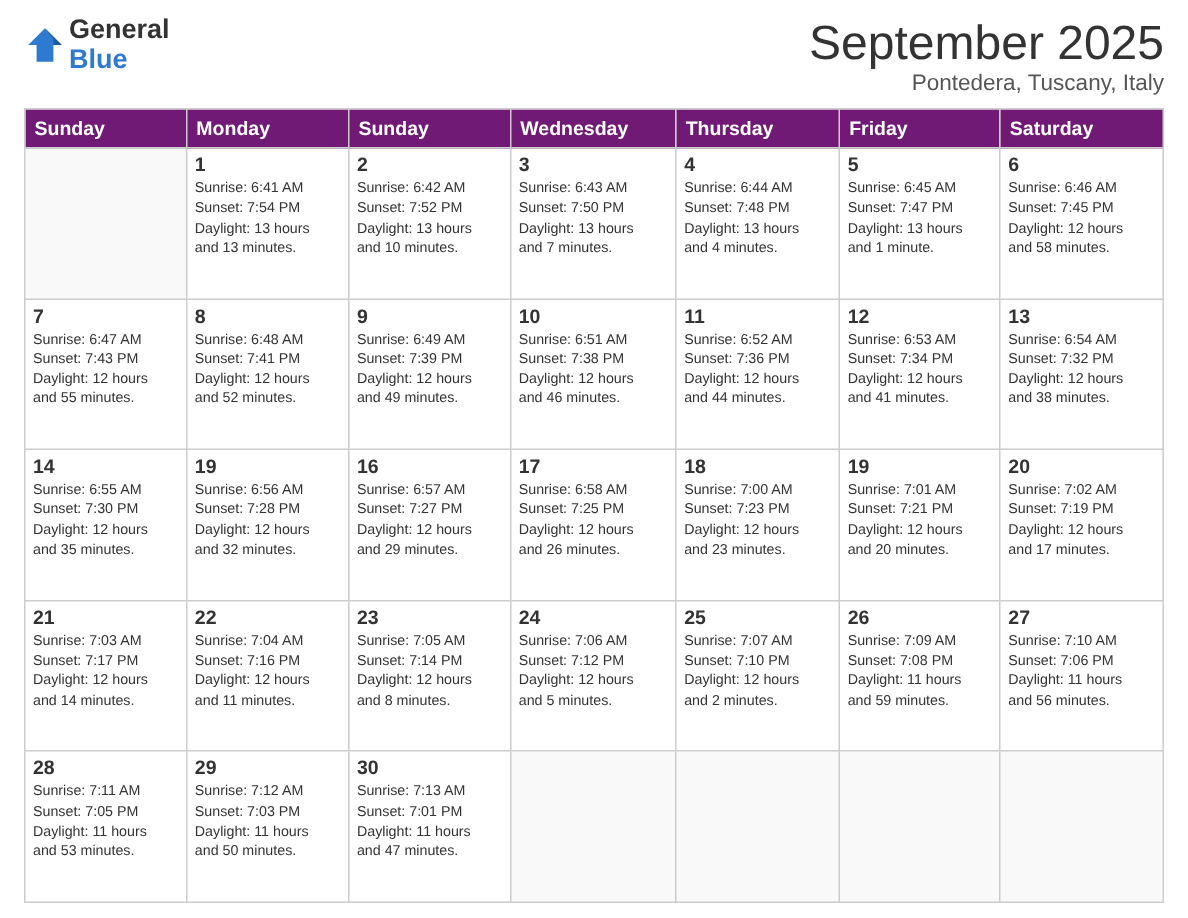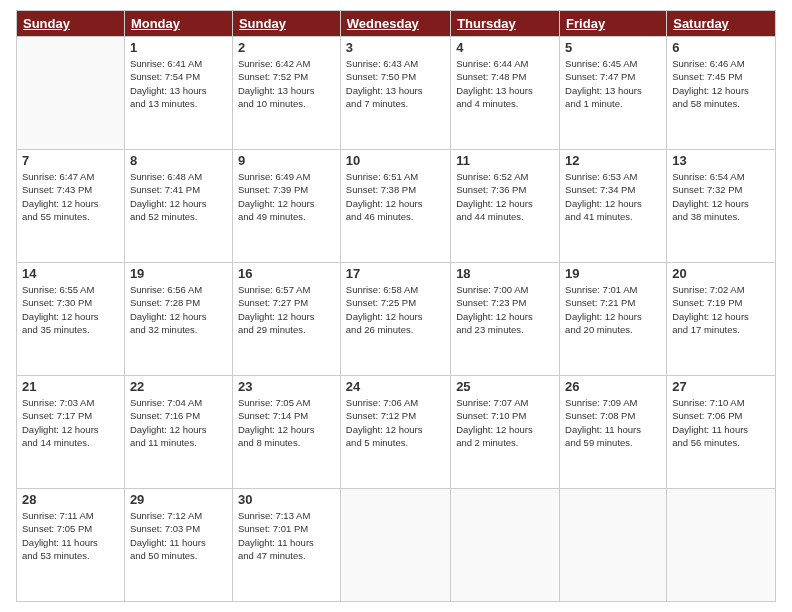--- a/index.html
+++ b/index.html
@@ -58,27 +58,26 @@
     .location {
       font-size: 15px;
       color: #555;
     }
     .calendar {
       width: 100%;
       border-collapse: collapse;
       flex: 1;
     }
     .calendar th {
-      background-color: #7f1d1d;
+      background-color: #701a75;
       color: #fff;
       text-align: left;
       padding: 5px 6px;
       font-size: 13px;
       border: 1px solid #ccc;
-      text-decoration: underline;
     }
     .calendar td {
       border: 1px solid #ccc;
       vertical-align: top;
       padding: 3px 5px;
       width: 113px;
       height: 80px;
     }
     .day-num {
       font-size: 13px;
@@ -93,20 +92,36 @@
       line-height: 1.4;
     }
     .empty-cell {
       background: #f9f9f9;
     }
   </style>
 </head>
 <body>
 
 <div class="page">
+  <div class="header">
+    <div class="logo">
+      <svg class="logo-icon" viewBox="0 0 40 40">
+        <polygon points="20,4 36,20 28,20 28,36 12,36 12,20 4,20" fill="#2e7ad1"></polygon>
+        <polygon points="20,4 36,20 28,20 28,14" fill="#1a5ca8"></polygon>
+      </svg>
+      <div class="logo-text">
+        <span class="logo-general">General</span>
+        <span class="logo-blue">Blue</span>
+      </div>
+    </div>
+    <div class="title-section">
+      <div class="month-title">September 2025</div>
+      <div class="location">Pontedera, Tuscany, Italy</div>
+    </div>
+  </div>
 
   <table class="calendar">
     <thead>
       <tr>
       <th>Sunday</th>
           <th>Monday</th>
           <th>Sunday</th>
           <th>Wednesday</th>
           <th>Thursday</th>
           <th>Friday</th>

